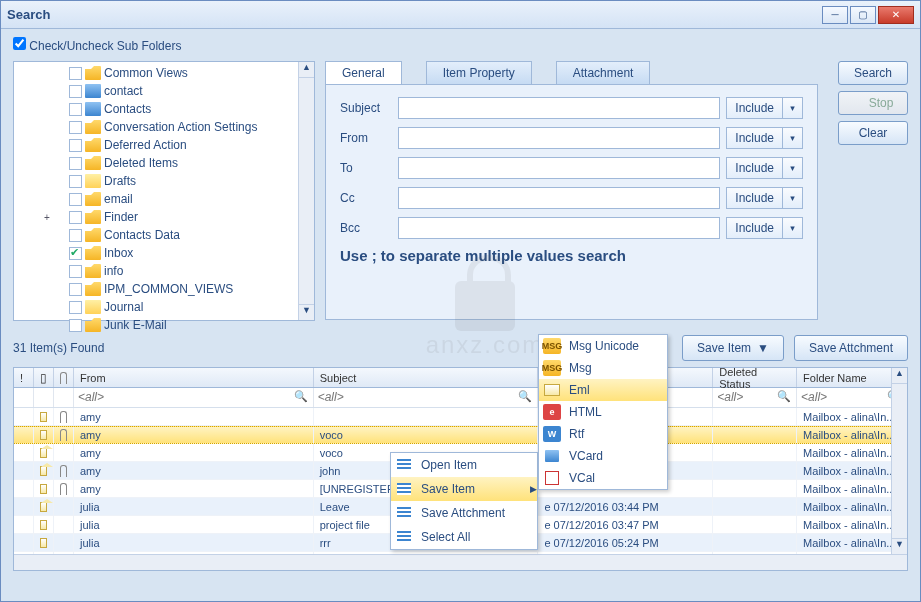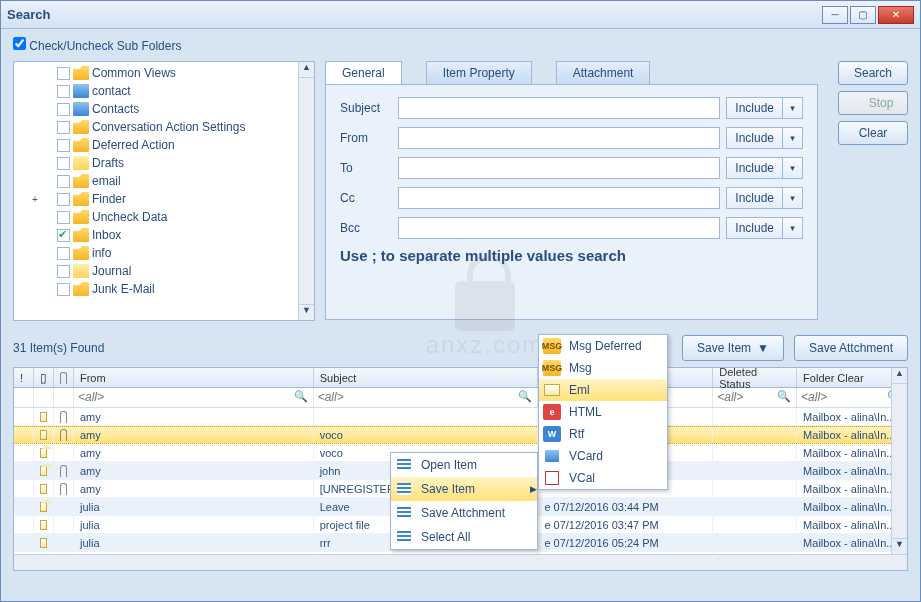--- a/index.html
+++ b/index.html
@@ -13,21 +13,21 @@
 .topcheck { padding: 8px 12px 4px; }
 .topcheck label { color: #2a4d80; font-size: 12px; }
 
 .main { display: flex; padding: 4px 12px 0; gap: 10px; }
 
 .treebox { width: 302px; height: 260px; border: 1px solid #9fb8d9; background: #fff; position: relative; }
 .treescroll { position: absolute; right: 0; top: 0; bottom: 0; width: 16px; background: #e9eef6; border-left: 1px solid #c3d1e6; }
 .treescroll .arrow { height: 16px; border-bottom: 1px solid #c3d1e6; text-align: center; font-size: 9px; color: #2a4d80; }
 .treescroll .arrow.bot { position: absolute; bottom: 0; left: 0; right: 0; border-top: 1px solid #c3d1e6; border-bottom: none; }
 .tree { padding: 2px 0; overflow: hidden; }
-.tree-item { display: flex; align-items: center; height: 18px; gap: 3px; padding-left: 40px; color: #2a4d80; white-space: nowrap; }
+.tree-item { display: flex; align-items: center; height: 18px; gap: 3px; padding-left: 52px; color: #2a4d80; white-space: nowrap; }
 .tree-item .exp { width: 10px; text-align: center; color: #556; font-size: 10px; margin-left: -24px; margin-right: 14px; }
 .tree-item .chk { width: 13px; height: 13px; border: 1px solid #9fb8d9; background: #fff; display: inline-block; position: relative; }
 .tree-item .chk.checked::after { content:"✔"; position:absolute; top:-2px; left:0; font-size:11px; color:#2a6; }
 .tree-item .ficon { width: 16px; height: 14px; display: inline-block; }
 .ficon.folder { background: linear-gradient(#ffd96b,#f5b526); border-radius: 1px; clip-path: polygon(0 3px,6px 3px,9px 0,16px 0,16px 14px,0 14px); }
 .ficon.blue { background: linear-gradient(#8fc2f2,#3c85d0); border-radius: 1px; }
 .ficon.note { background: linear-gradient(#fff0a5,#ffd258); border-radius: 1px; }
 
 .searchpanel { flex: 1; }
 .tabs { display: flex; gap: 24px; }
@@ -139,52 +139,64 @@
           </div>
           <div class="tree-item">
             <span class="exp"></span>
             <span class="chk"></span>
             <span class="ficon folder"></span>
             <span>Deferred Action</span>
           </div>
           <div class="tree-item">
             <span class="exp"></span>
             <span class="chk"></span>
+            <span class="ficon folder"></span>
+            <span>Deleted Items</span>
+          </div>
+          <div class="tree-item">
+            <span class="exp"></span>
+            <span class="chk"></span>
             <span class="ficon note"></span>
             <span>Drafts</span>
           </div>
           <div class="tree-item">
             <span class="exp"></span>
             <span class="chk"></span>
             <span class="ficon folder"></span>
             <span>email</span>
           </div>
           <div class="tree-item">
             <span class="exp">+</span>
             <span class="chk"></span>
             <span class="ficon folder"></span>
             <span>Finder</span>
           </div>
           <div class="tree-item">
             <span class="exp"></span>
             <span class="chk"></span>
             <span class="ficon folder"></span>
-            <span>Uncheck Data</span>
+            <span>Contacts Data</span>
           </div>
           <div class="tree-item">
             <span class="exp"></span>
             <span class="chk checked"></span>
             <span class="ficon folder"></span>
             <span>Inbox</span>
           </div>
           <div class="tree-item">
             <span class="exp"></span>
             <span class="chk"></span>
             <span class="ficon folder"></span>
             <span>info</span>
+          </div>
+          <div class="tree-item">
+            <span class="exp"></span>
+            <span class="chk"></span>
+            <span class="ficon folder"></span>
+            <span>IPM_COMMON_VIEWS</span>
           </div>
           <div class="tree-item">
             <span class="exp"></span>
             <span class="chk"></span>
             <span class="ficon note"></span>
             <span>Journal</span>
           </div>
           <div class="tree-item">
             <span class="exp"></span>
             <span class="chk"></span>
@@ -262,21 +274,21 @@
       <div class="gh c1">
           <span>▯</span>
         </div>
       <div class="gh c2">
           <span class="clip"></span>
         </div>
       <div class="gh c3">From</div>
       <div class="gh c4">Subject</div>
       <div class="gh c5">Da</div>
       <div class="gh c6">Deleted Status</div>
-      <div class="gh c7">Folder Clear</div>
+      <div class="gh c7">Folder Name</div>
     </div>
     <div class="gfilter">
       <div class="gf c0"></div>
         <div class="gf c1"></div>
         <div class="gf c2"></div>
       <div class="gf c3"><input value="&lt;all&gt;" style=""><span class="mag">🔍</span></div>
       <div class="gf c4"><input value="&lt;all&gt;" style=""><span class="mag">🔍</span></div>
       <div class="gf c5"></div>
       <div class="gf c6"><input value="&lt;all&gt;" style=""><span class="mag">🔍</span></div>
       <div class="gf c7"><input value="&lt;all&gt;" style=""><span class="mag">🔍</span></div>
@@ -434,21 +446,21 @@
       <div class="ci">
         <span class="cicon">
           <span class="listicon"></span>
         </span>
         <span>Select All</span>
       </div>
     </div>
   <div class="submenu" id="submenu">
       <div class="si">
         <span class="sic msgic">MSG</span>
-        <span>Msg Deferred</span>
+        <span>Msg Unicode</span>
       </div>
       <div class="si">
         <span class="sic msgic">MSG</span>
         <span>Msg</span>
       </div>
       <div class="si hl">
         <span class="sic">
           <span class="emlic"></span>
         </span>
         <span>Eml</span>

